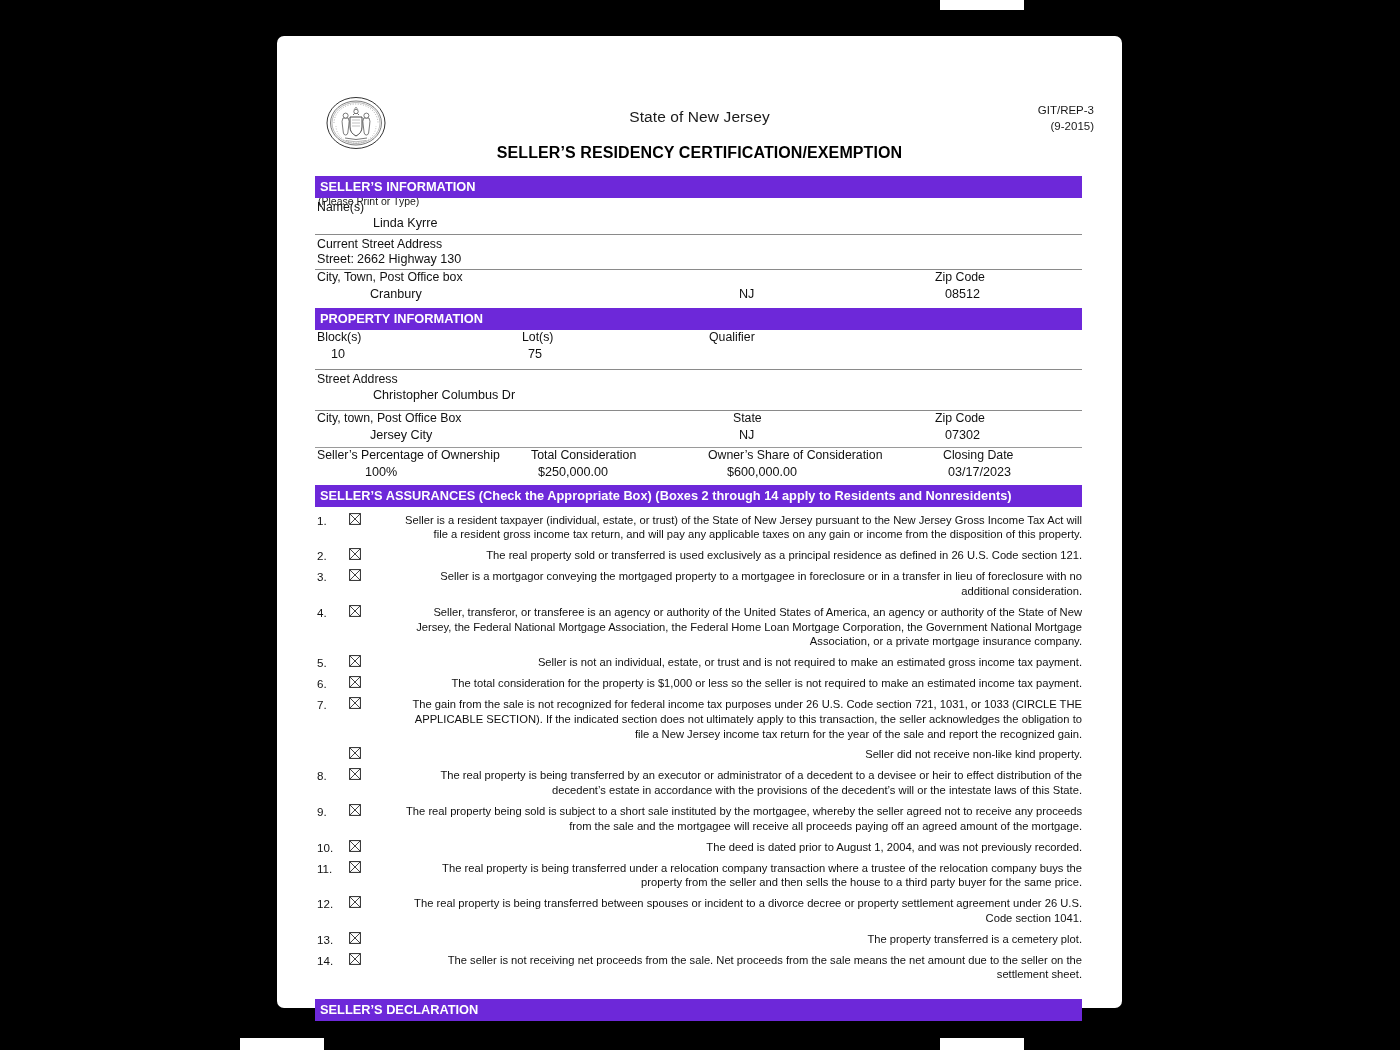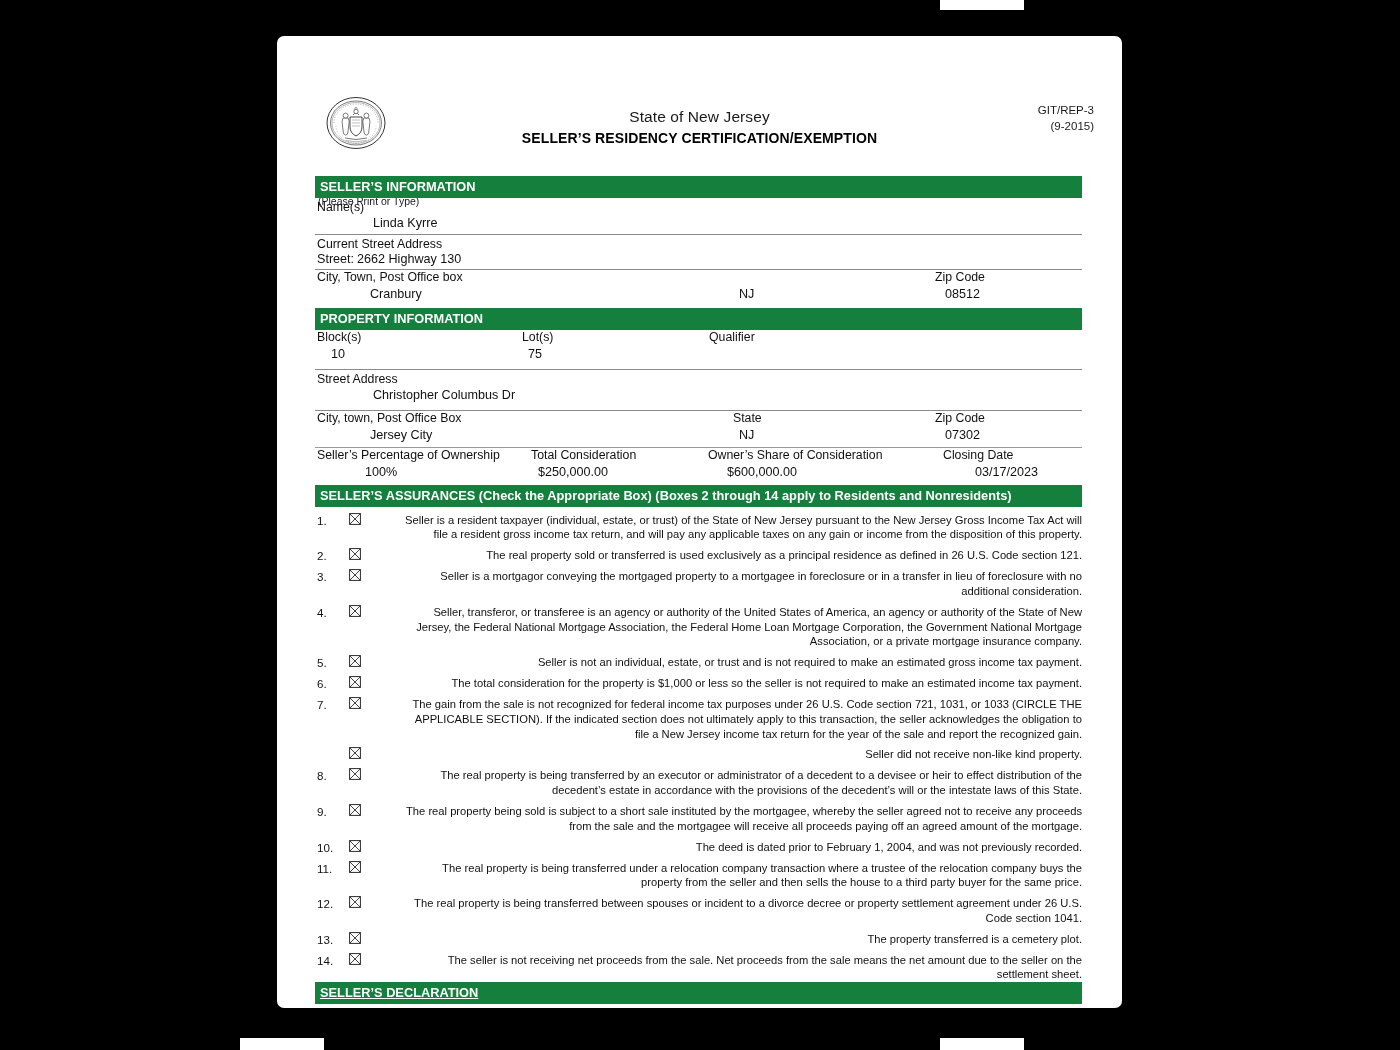--- a/index.html
+++ b/index.html
@@ -35,40 +35,40 @@
   .seal {
     position: absolute; left: 48px; top: 60px;
     width: 62px; height: 54px;
   }
   .title-block {
     position: absolute; left: 0; right: 0; top: 72px;
     text-align: center;
   }
   .t-state { font-size: 15.5px; color: #1a1a1a; letter-spacing: .1px; }
   .t-main {
-    font-size: 14px; font-weight: bold; color: #000;
-    margin-top: 4px; letter-spacing: .1px;
+    font-size: 16px; font-weight: bold; color: #000;
+    margin-top: 18px; letter-spacing: .1px;
   }
   .formno {
     position: absolute; right: 28px; top: 66px;
     text-align: right; font-size: 11.5px; color: #1a1a1a; line-height: 1.42;
   }
   .printtype {
     position: absolute; left: 41px; top: 159px;
     font-size: 10.5px; color: #1a1a1a;
   }
 
   
   #form {
     position: absolute;
     left: 38px; top: 140px;
     width: 767px;
   }
   .barhead {
-    background: #15803d; color: #ffffff;
+    background: #6d28d9; color: #ffffff;
     font-size: 12.8px; font-weight: bold;
     padding: 3px 4px 4px 5px;
     line-height: 1.18;
     white-space: nowrap;
   }
   .barhead .sub { font-weight: bold; }
   .rule { height: 1px; background: #8a8a8a; }
   .rule-thin { height: 1px; background: #9a9a9a; }
 
   .row { position: relative; }
@@ -221,21 +221,21 @@
         <div class="lbl" style="position:relative;height:17px;">
           <span class="c" style="left:2px;">Seller’s Percentage of Ownership</span>
           <span class="c" style="left:216px;">Total Consideration</span>
           <span class="c" style="left:393px;">Owner’s Share of Consideration</span>
           <span class="c" style="left:628px;">Closing Date</span>
         </div>
         <div class="val" style="position:relative;height:20px;">
           <span class="c" style="left:50px;">100%</span>
           <span class="c" style="left:223px;">$250,000.00</span>
           <span class="c" style="left:412px;">$600,000.00</span>
-          <span class="c" style="left:660px;">03/17/2023</span>
+          <span class="c" style="left:633px;">03/17/2023</span>
         </div>
       </div>
 
       <div class="barhead">
         <span>SELLER’S ASSURANCES</span><span class="sub"> (Check the Appropriate Box) (Boxes 2 through 14 apply to Residents and Nonresidents)</span>
       </div>
 
       <div id="items">
           <div class="item">
             <span class="num">1.</span>
@@ -338,21 +338,21 @@
             <div class="txt">The real property being sold is subject to a short sale instituted by the mortgagee, whereby the seller agreed not to receive any proceeds from the sale and the mortgagee will receive all proceeds paying off an agreed amount of the mortgage.</div>
           </div>
           <div class="item">
             <span class="num">10.</span>
             <span class="cb">
               <svg class="chk" viewBox="0 0 14 14" width="12" height="12">
                 <rect x="0.7" y="0.7" width="12.6" height="12.6" fill="#fff" stroke="#222" stroke-width="1.1"></rect>
                 <path d="M1 1 L13 13 M13 1 L1 13" stroke="#222" stroke-width="1"></path>
               </svg>
             </span>
-            <div class="txt">The deed is dated prior to February 1, 2004, and was not previously recorded.</div>
+            <div class="txt">The deed is dated prior to August 1, 2004, and was not previously recorded.</div>
           </div>
           <div class="item">
             <span class="num">11.</span>
             <span class="cb">
               <svg class="chk" viewBox="0 0 14 14" width="12" height="12">
                 <rect x="0.7" y="0.7" width="12.6" height="12.6" fill="#fff" stroke="#222" stroke-width="1.1"></rect>
                 <path d="M1 1 L13 13 M13 1 L1 13" stroke="#222" stroke-width="1"></path>
               </svg>
             </span>
             <div class="txt">The real property is being transferred under a relocation company transaction where a trustee of the relocation company buys the property from the seller and then sells the house to a third party buyer for the same price.</div>
@@ -382,17 +382,17 @@
             <span class="cb">
               <svg class="chk" viewBox="0 0 14 14" width="12" height="12">
                 <rect x="0.7" y="0.7" width="12.6" height="12.6" fill="#fff" stroke="#222" stroke-width="1.1"></rect>
                 <path d="M1 1 L13 13 M13 1 L1 13" stroke="#222" stroke-width="1"></path>
               </svg>
             </span>
             <div class="txt">The seller is not receiving net proceeds from the sale. Net proceeds from the sale means the net amount due to the seller on the settlement sheet.</div>
           </div>
         </div>
 
-      <div class="barhead" style="text-decoration:underline;">SELLER’S DECLARATION</div>
+      <div class="barhead" style="margin-top:17px;">SELLER’S DECLARATION</div>
 
     </div>
   </div>
 </div>
 
 </body></html>

